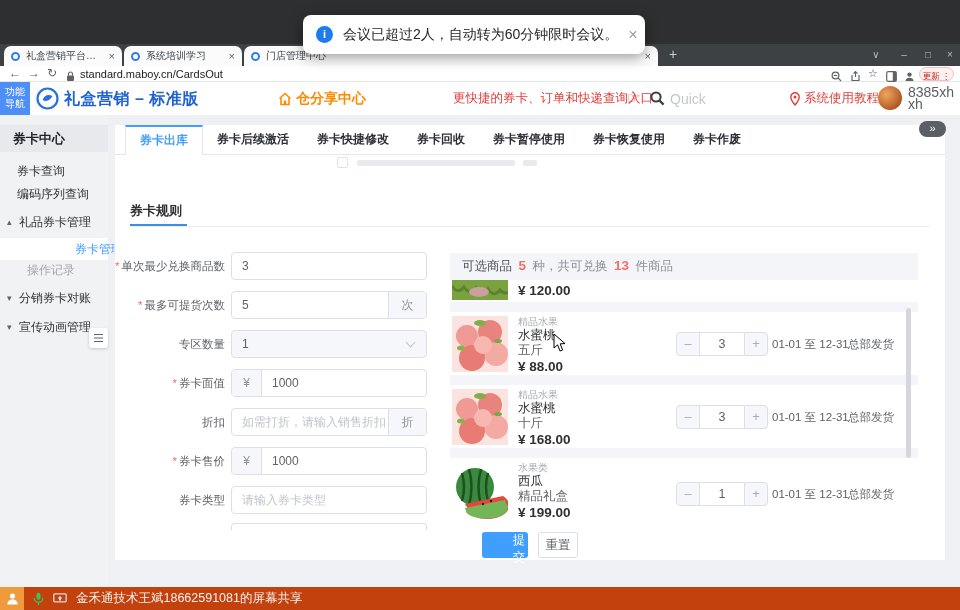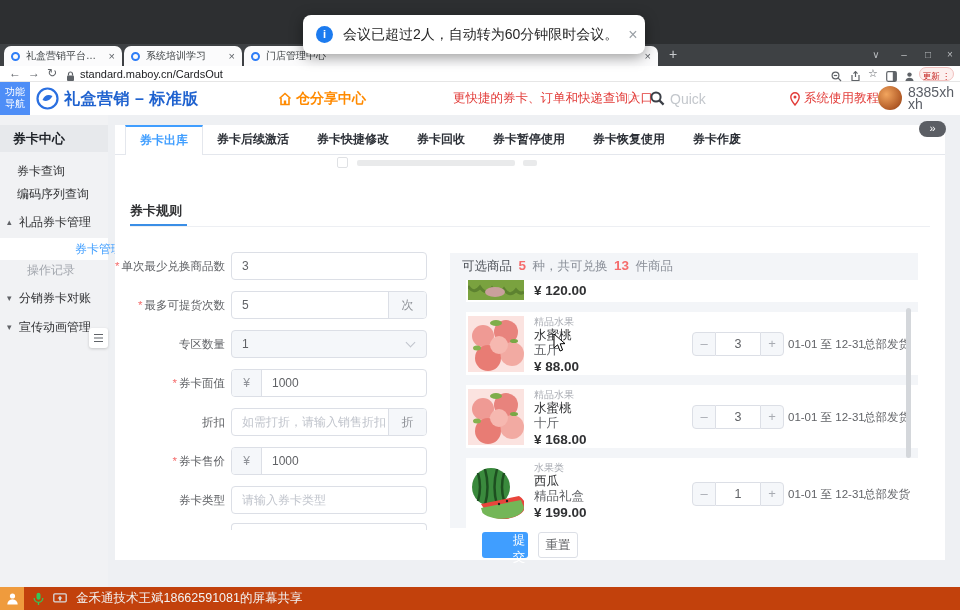--- a/index.html
+++ b/index.html
@@ -77,21 +77,21 @@
   .fctl.select .selval{flex:1;font-size:12px;color:var(--secondary-text);line-height:26px;padding-left:10px;}
   .chev{width:7px;height:7px;border-right:1.5px solid #c0c4cc;border-bottom:1.5px solid #c0c4cc;transform:rotate(45deg);margin:8px 12px 0 0;flex:0 0 auto;}
   .partialinput{position:absolute;left:116px;top:398px;width:196px;height:7px;border:1px solid #dcdfe6;border-bottom:none;border-radius:4px 4px 0 0;background:#fff;}
 
   
   .ppanel{position:absolute;left:335px;top:128px;width:468px;height:275px;background:#f3f5f8;overflow:hidden;}
   .psummary{position:absolute;left:12px;top:0;height:26px;line-height:26px;font-size:12.5px;white-space:nowrap;}
   .psummary .lbl{color:#4a4e55;}
   .psummary .muted{color:#8a8f98;}
   .psummary .num{color:var(--required-red);font-weight:bold;padding:0 3px;font-size:13.5px;}
-  .prow{position:absolute;left:16px;width:468px;background:#fff;}
+  .prow{position:absolute;left:0;width:468px;background:#fff;}
   .pimg{position:absolute;left:2px;overflow:hidden;background:#fff;}
   .ptexts{position:absolute;left:68px;top:3px;}
   .pcat{font-size:10px;color:#a8abb2;line-height:13px;}
   .pname{font-size:12.5px;color:var(--primary-text);line-height:15px;}
   .pspec{font-size:12.5px;color:var(--secondary-text);line-height:15px;}
   .pprice{font-size:13.5px;font-weight:bold;color:var(--primary-text);line-height:17px;}
   .stepper{position:absolute;left:226px;display:flex;height:24px;}
   .stbtn{width:24px;height:24px;background:#f5f7fa;border:1px solid #dcdfe6;color:#a8abb2;font-size:13px;text-align:center;line-height:22px;}
   .stbtn.minus{border-radius:4px 0 0 4px;}
   .stbtn.plus{border-radius:0 4px 4px 0;}

